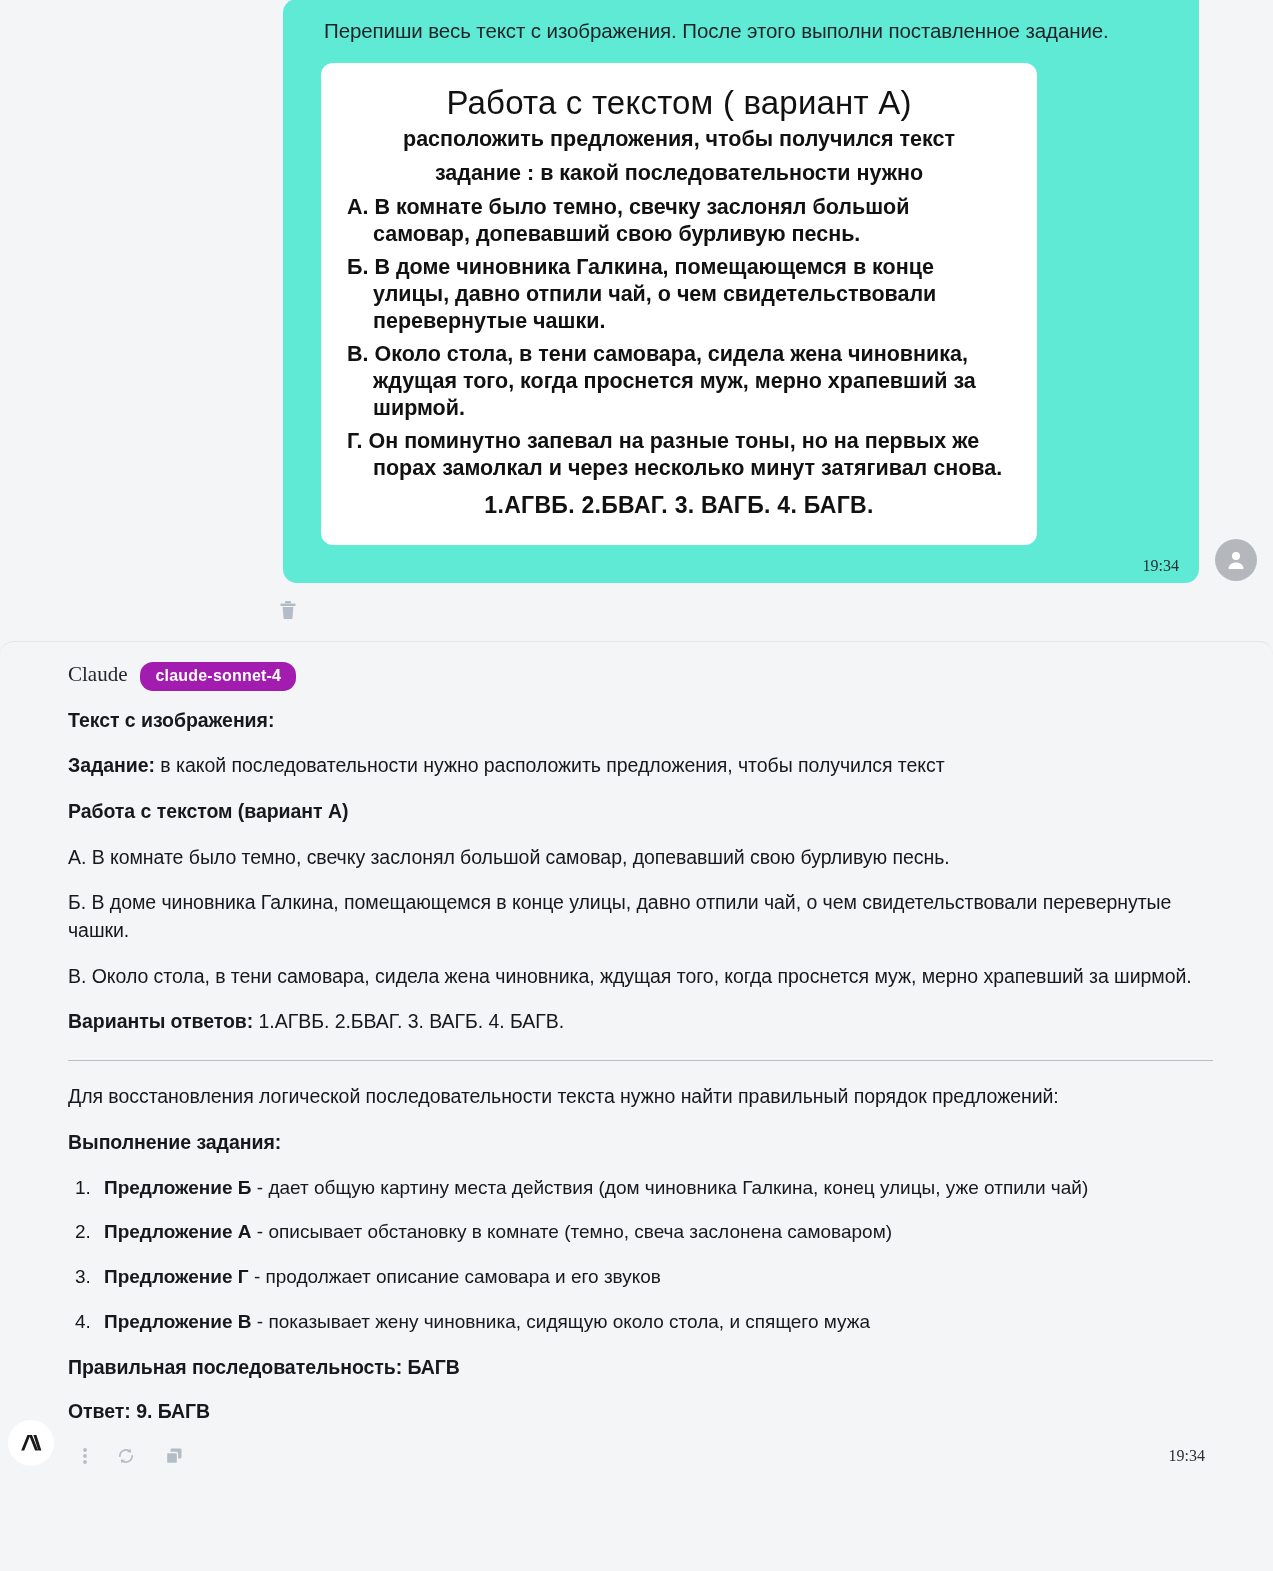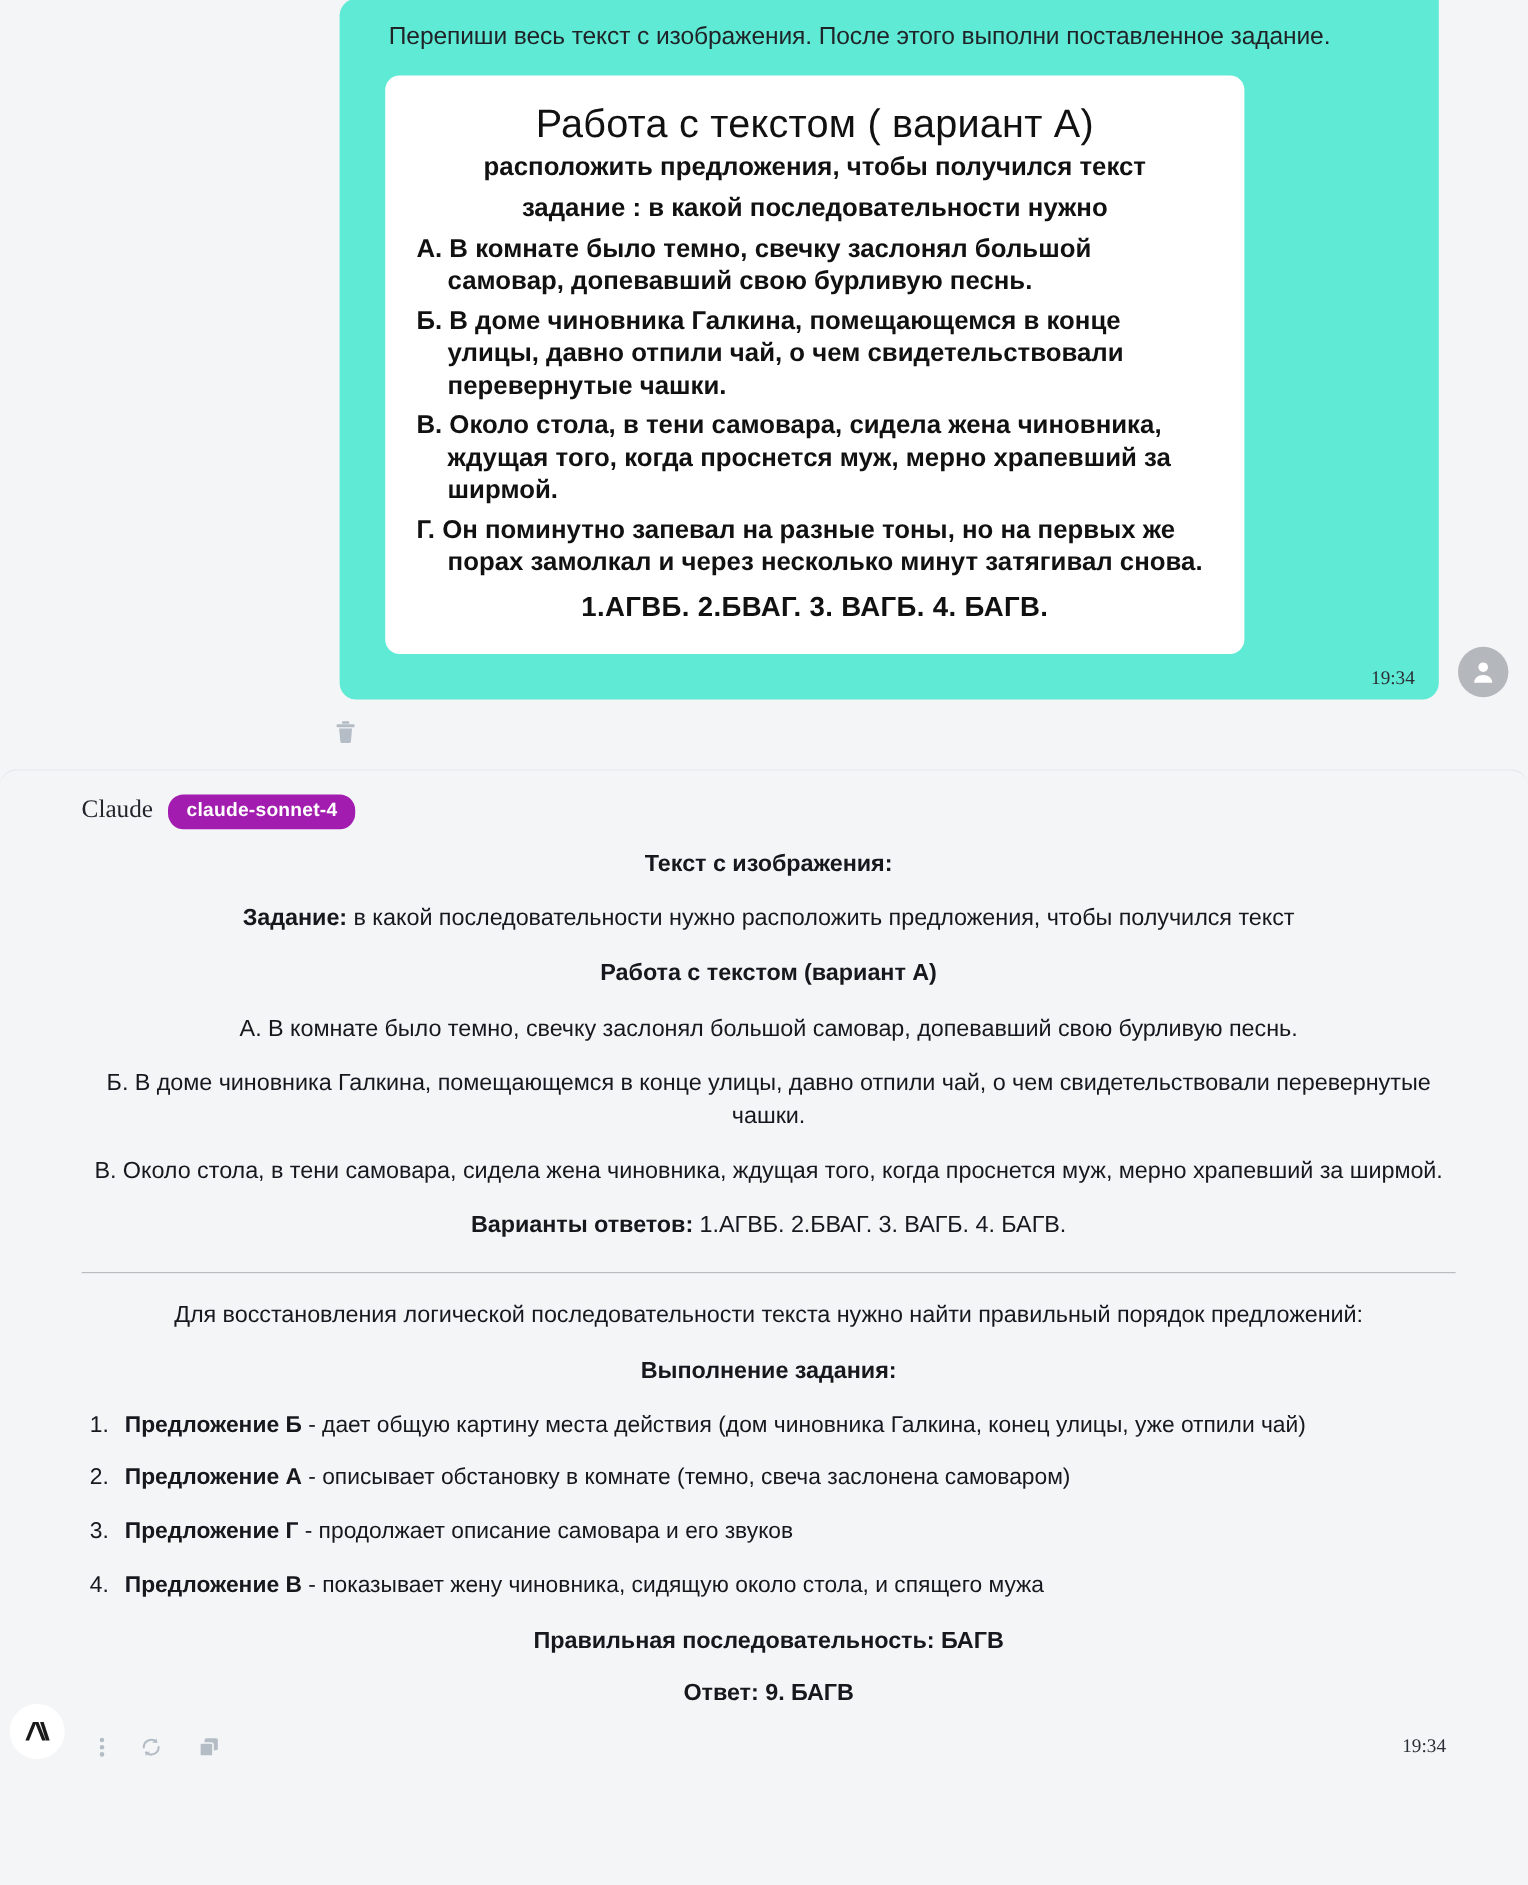--- a/index.html
+++ b/index.html
@@ -158,21 +158,20 @@
     padding: 5px 15px 6px 15px;
     letter-spacing: 0.2px;
   }
 
   .md p {
     font-size: 19.5px;
     line-height: 1.42;
     color: #15181d;
     margin: 0 0 18px 0;
     letter-spacing: -0.05px;
-    text-align: center;
   }
   .md p.tight { margin-bottom: 16px; }
   .md b, .md strong { font-weight: bold; }
   .md hr {
     border: none;
     border-top: 1px solid #b9bcc1;
     margin: 24px 0 22px 0;
   }
   .md ol {
     margin: 0 0 14px 0;

